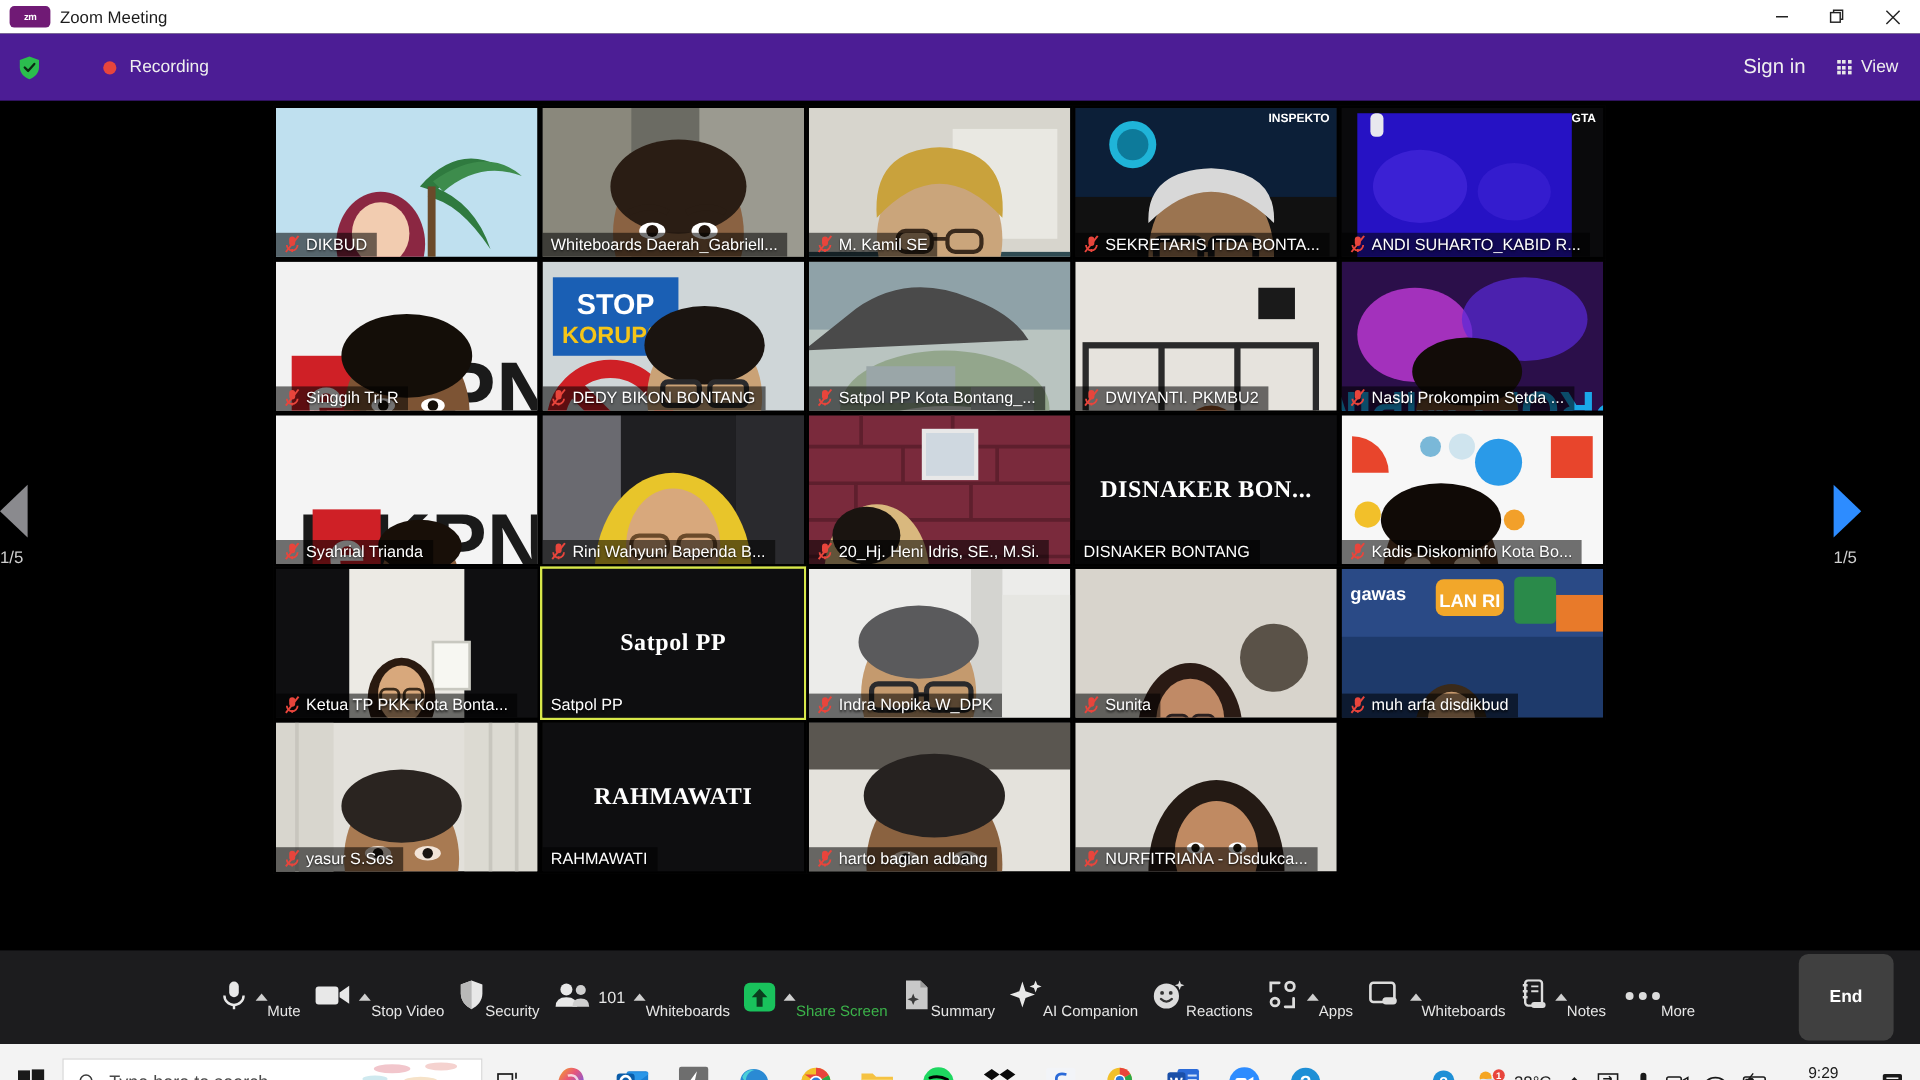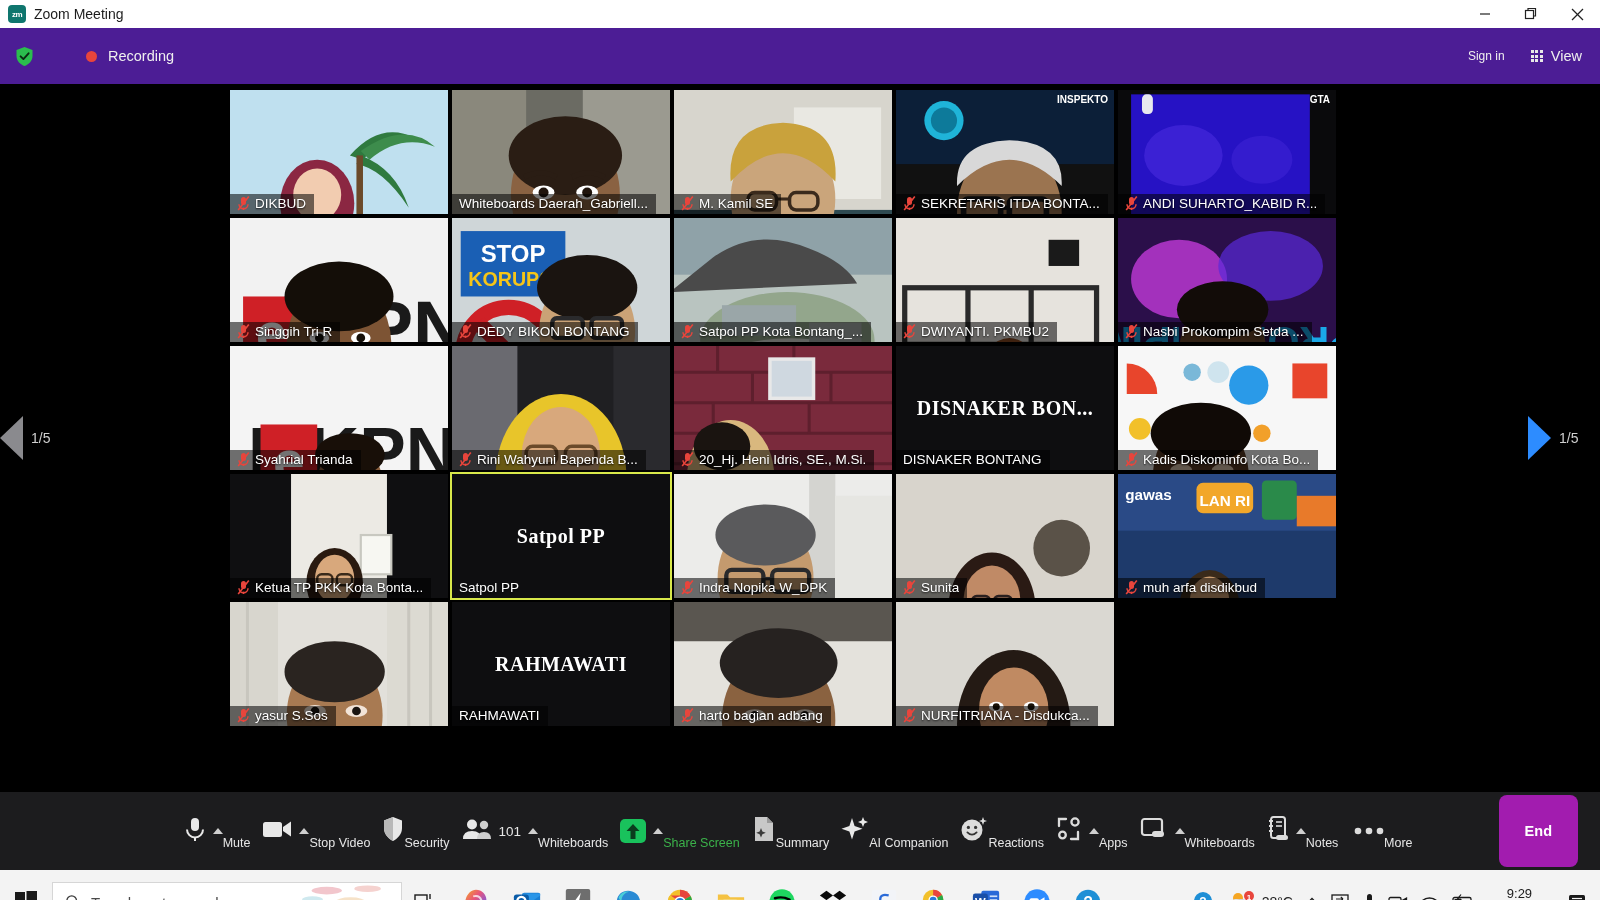--- a/index.html
+++ b/index.html
@@ -10,22 +10,22 @@
     overflow: hidden;
   }
 
   
   .titlebar {
     height: 28px; background: #ffffff;
     display: flex; align-items: center;
     position: relative;
   }
   .tb-icon {
-    width: 18px; height: 18px; margin-left: 8px; margin-right: 8px;
-    border-radius: 4px; background: #0f766e;
+    width: 34px; height: 18px; margin-left: 8px; margin-right: 8px;
+    border-radius: 4px; background: #701a75;
     color: #fff; font-size: 8px; font-weight: bold;
     display: flex; align-items: center; justify-content: center;
     letter-spacing: -0.5px;
   }
   .tb-title { font-size: 14px; color: #1c1c1c; }
   .tb-winbtns { position: absolute; right: 0; top: 0; height: 28px; display: flex; }
   .tb-winbtn {
     width: 46px; height: 28px; display: flex; align-items: center; justify-content: center;
     color: #222;
   }
@@ -37,34 +37,34 @@
     display: flex; align-items: center; position: relative; gap: 16px;
   }
   .shield {
     margin-left: 14px; width: 20px; height: 22px;
     display: flex; align-items: center; justify-content: center;
   }
   .rec-wrap { display: flex; align-items: center; margin-left: 36px; }
   .rec-dot { width: 11px; height: 11px; border-radius: 50%; background: #e8453c; }
   .rec-text { color: #efefef; font-size: 14.5px; margin-left: 11px; }
   .zh-right { position: absolute; right: 18px; display: flex; align-items: center; gap: 26px; }
-  .signin { color: #efefef; font-size: 12px; }
+  .signin { color: #efefef; font-size: 17px; }
   .viewbtn { display: flex; align-items: center; gap: 8px; color: #efefef; font-size: 14.5px; }
   .grid-icon { display: grid; grid-template-columns: repeat(3,3px); grid-template-rows: repeat(3,3px); gap: 1.6px; }
   .grid-icon i { background: #e8e8e8; display: block; }
 
   
   .stage {
     position: relative;
     height: 708px;
     background: #000;
   }
   .nav-arrow {
     position: absolute; top: 50%; transform: translateY(-50%);
-    display: flex; flex-direction: row; align-items: center; gap: 8px;
+    display: flex; flex-direction: column; align-items: flex-start; gap: 8px;
     width: 72px;
   }
   .nav-left { left: 0; }
   .nav-right { right: 0; }
   .tri { width: 0; height: 0; }
   .tri-l { border-top: 22px solid transparent; border-bottom: 22px solid transparent; border-right: 23px solid #8a8a8e; }
   .tri-r { border-top: 22px solid transparent; border-bottom: 22px solid transparent; border-left: 23px solid #2d8cff; }
   .pagecount { color: #cfcfcf; font-size: 14px; }
 
   .grid {
@@ -117,21 +117,21 @@
     display: flex; flex-direction: row; align-items: center; justify-content: center;
     min-width: 78px; padding: 0 6px; position: relative; height: 62px;
   }
   .tbrow { display: flex; align-items: center; gap: 7px; height: 30px; }
   .tblabel { color: #e6e6e6; font-size: 12.5px; margin-top: 24px; white-space: nowrap; }
   .tblabel.green { color: #3bb24a; }
   .caret { width: 0; height: 0; border-left: 5px solid transparent; border-right: 5px solid transparent; border-bottom: 6px solid #cfcfcf; }
   .badgecount { color: #e6e6e6; font-size: 13.5px; }
   .endbtn {
     position: absolute; right: 22px;
-    background: #a21caf; color: #fff; font-size: 14.5px; font-weight: bold;
+    background: #404040; color: #fff; font-size: 14.5px; font-weight: bold;
     border: none; border-radius: 8px; padding: 28px 26px;
   }
   .share-sq {
     width: 26px; height: 24px; background: #19c25c; border-radius: 5px;
     display: flex; align-items: center; justify-content: center;
   }
 
   
   .taskbar {
     height: 64px; background: #f3f3f3;

